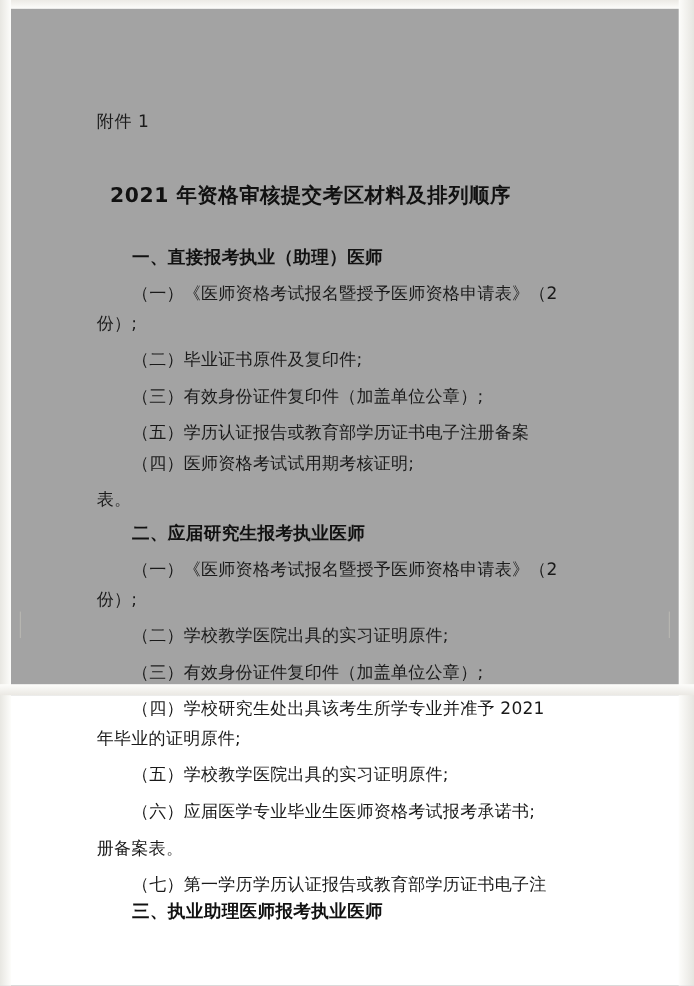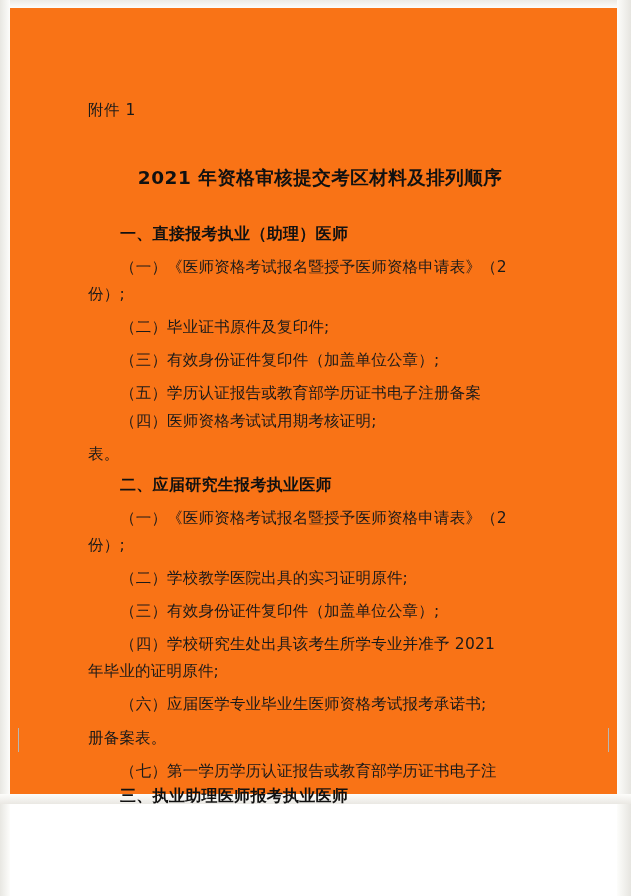--- a/index.html
+++ b/index.html
@@ -9,22 +9,22 @@
   body {
     width: 631px;
     height: 896px;
     background: #ffffff;
     font-family: "Liberation Serif", "DejaVu Serif", serif;
     overflow: hidden;
   }
   .page {
     position: relative;
     width: 631px;
-    height: 804px;
-    background: #f97316;
+    height: 632px;
+    background: #a3a3a3;
     box-sizing: border-box;
     text-decoration: underline;
   }
   
   .scan-edge-left {
     position: absolute;
     left: 0; top: 0;
     width: 10px; height: 896px;
     background: linear-gradient(to right, #e8e7e2, #fdfdfb);
     pointer-events: none;
@@ -80,21 +80,21 @@
     color: #1a1a1a;
     letter-spacing: 0.5px;
     margin: 0 0 44px 0;
     font-weight: 500;
   }
   .doc-title {
     font-family: "DejaVu Sans", "Liberation Sans", sans-serif;
     font-size: 18.5px;
     font-weight: bold;
     color: #111111;
-    text-align: center;
+    text-align: left;
     letter-spacing: 0.5px;
     margin: 0 0 34px 0;
     padding-left: 12px;
   }
   .section-heading {
     font-family: "DejaVu Sans", "Liberation Sans", sans-serif;
     font-size: 16px;
     font-weight: bold;
     color: #111111;
     text-indent: 32px;
@@ -151,20 +151,21 @@
 
     <div class="body-line tight">（一）《医师资格考试报名暨授予医师资格申请表》（2</div>
     <div class="body-line cont">份）;</div>
 
     <div class="body-line">（二）学校教学医院出具的实习证明原件;</div>
     <div class="body-line">（三）有效身份证件复印件（加盖单位公章）;</div>
 
     <div class="body-line tight">（四）学校研究生处出具该考生所学专业并准予 2021</div>
     <div class="body-line cont">年毕业的证明原件;</div>
 
+    <div class="body-line">（五）学校教学医院出具的实习证明原件;</div>
     <div class="body-line">（六）应届医学专业毕业生医师资格考试报考承诺书;</div>
 
     <div class="body-line cont">册备案表。</div>
     <div class="body-line tight">（七）第一学历学历认证报告或教育部学历证书电子注</div>
 
     <div class="section-heading">三、执业助理医师报考执业医师</div>
 
   </div>
 </div>
 

